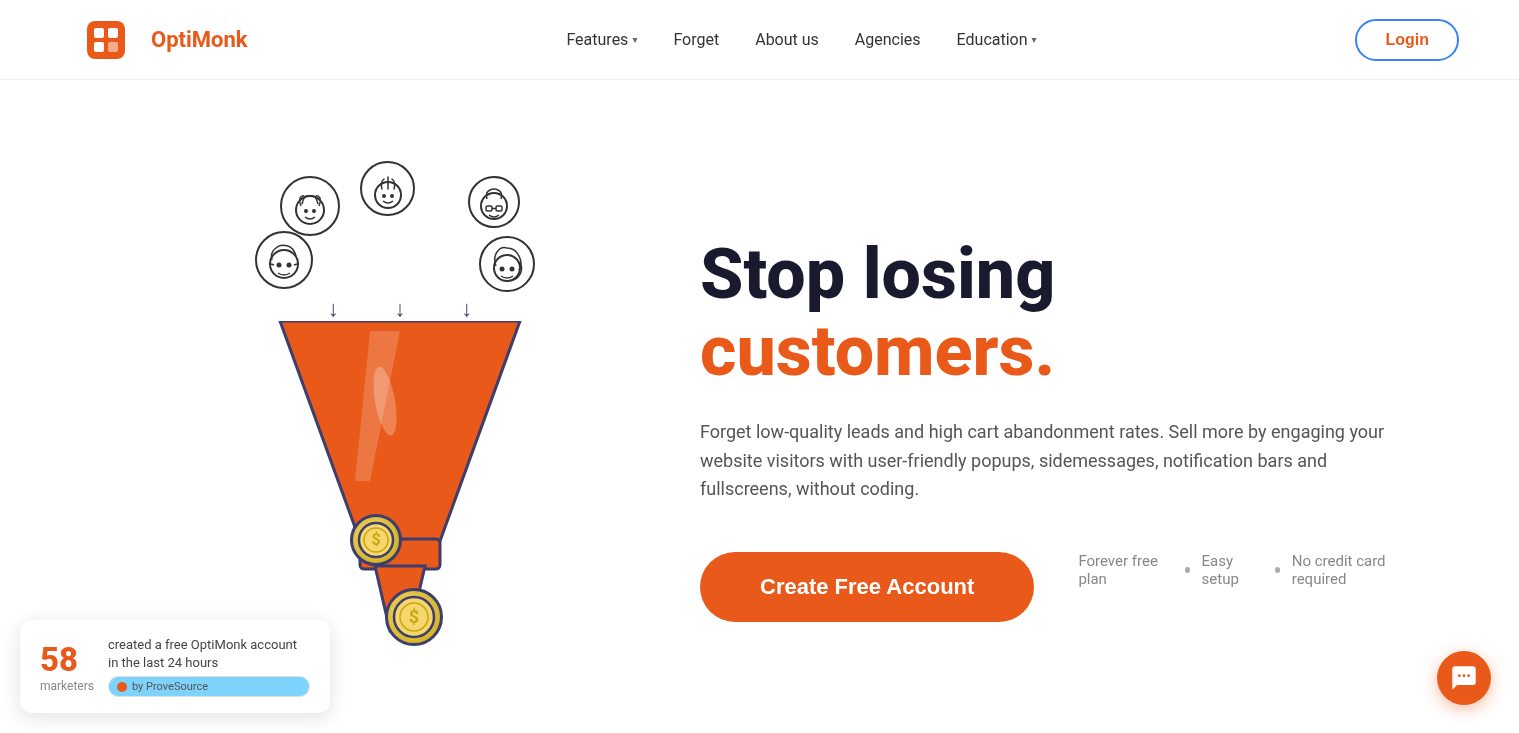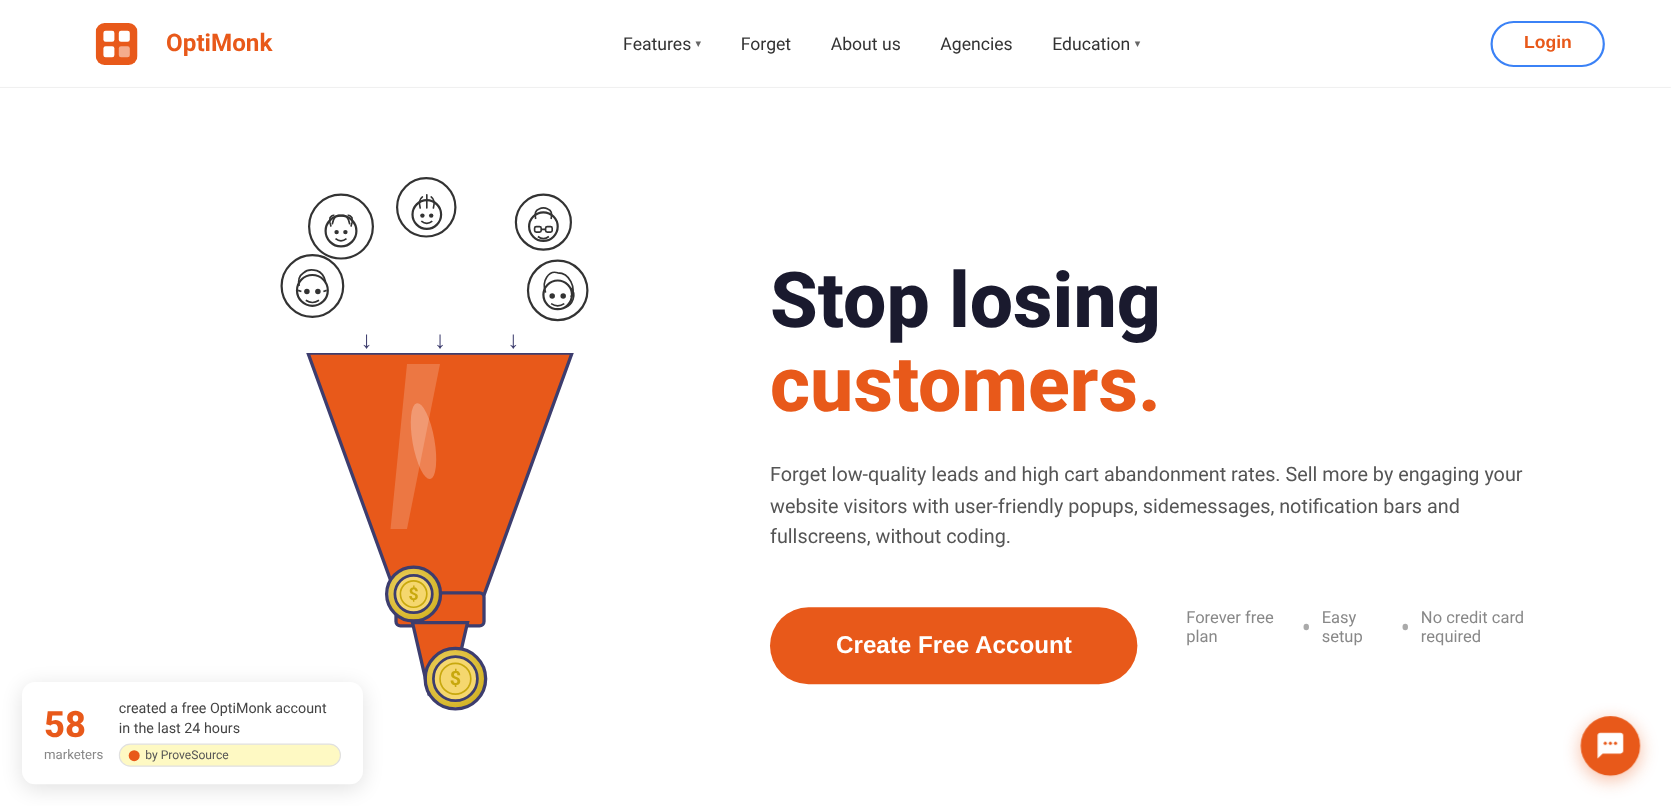--- a/index.html
+++ b/index.html
@@ -233,21 +233,21 @@
     }
     .prove-text {
       font-size: 13px;
       color: #444;
       line-height: 1.4;
     }
     .prove-badge {
       display: flex;
       align-items: center;
       gap: 5px;
-      background: #fef9c3;
+      background: #7dd3fc;
       border: 1px solid #e0e0e0;
       border-radius: 12px;
       padding: 3px 8px;
       font-size: 11px;
       color: #555;
       margin-top: 4px;
     }
     .prove-badge-dot {
       width: 10px;
       height: 10px;

